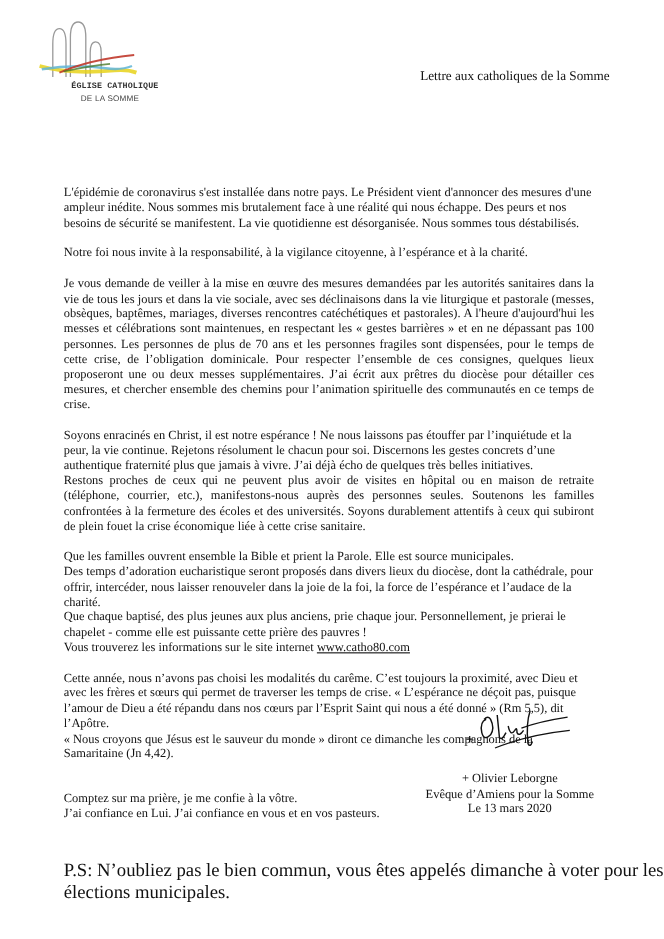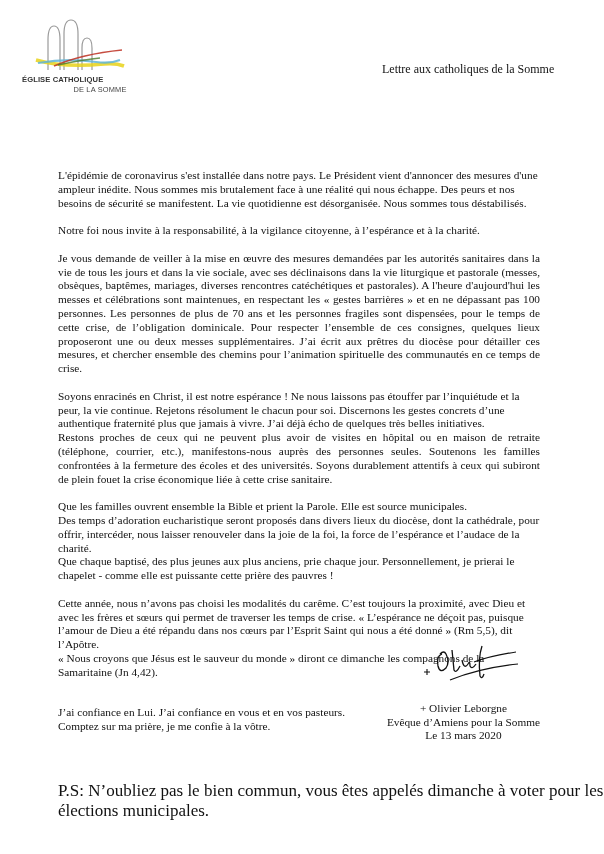--- a/index.html
+++ b/index.html
@@ -25,22 +25,22 @@
     .logo svg {
       position: absolute;
       left: 12px;
       top: 4px;
     }
     .logo-line1 {
       position: absolute;
       left: 0;
       top: 61px;
       width: 122px;
-      text-align: left;
-      font-family: Liberation Sans, sans-serif;
+      text-align: right;
+      font-family: Liberation Mono, monospace;
       font-size: 7.6px;
       font-weight: bold;
       color: #333;
       letter-spacing: 0.1px;
     }
     .logo-line2 {
       position: absolute;
       left: 17px;
       top: 71px;
       width: 122px;
@@ -123,28 +123,29 @@
   <p>Notre foi nous invite à la responsabilité, à la vigilance citoyenne, à l’espérance et à la charité.</p>
   <p class="justify">Je vous demande de veiller à la mise en œuvre des mesures demandées par les autorités sanitaires dans la vie de tous les jours et dans la vie sociale, avec ses déclinaisons dans la vie liturgique et pastorale (messes, obsèques, baptêmes, mariages, diverses rencontres catéchétiques et pastorales). A l'heure d'aujourd'hui les messes et célébrations sont maintenues, en respectant les « gestes barrières » et en ne dépassant pas 100 personnes. Les personnes de plus de 70 ans et les personnes fragiles sont dispensées, pour le temps de cette crise, de l’obligation dominicale. Pour respecter l’ensemble de ces consignes, quelques lieux proposeront une ou deux messes supplémentaires. J’ai écrit aux prêtres du diocèse pour détailler ces mesures, et chercher ensemble des chemins pour l’animation spirituelle des communautés en ce temps de crise.</p>
   <div style="margin-bottom:13.8px;">
     <div>Soyons enracinés en Christ, il est notre espérance ! Ne nous laissons pas étouffer par l’inquiétude et la peur, la vie continue.  Rejetons résolument le chacun pour soi. Discernons les gestes concrets d’une authentique fraternité plus que jamais à vivre. J’ai déjà écho de quelques très belles initiatives.</div>
     <div class="justify">Restons proches de ceux qui ne peuvent plus avoir de visites en hôpital ou en maison de retraite (téléphone, courrier, etc.), manifestons-nous auprès des personnes seules. Soutenons les familles confrontées à la fermeture des écoles et des universités. Soyons durablement attentifs à ceux qui subiront de plein fouet la crise économique liée à cette crise sanitaire.</div>
   </div>
   <div style="margin-bottom:13.8px;">
     <div>Que les familles ouvrent ensemble la Bible et prient la Parole. Elle est source municipales.</div>
     <div>Des temps d’adoration eucharistique seront proposés dans divers lieux du diocèse, dont la cathédrale, pour offrir, intercéder, nous laisser renouveler dans la joie de la foi, la force de l’espérance et l’audace de la charité.</div>
     <div>Que chaque baptisé, des plus jeunes aux plus anciens, prie chaque jour. Personnellement, je prierai le chapelet - comme elle est puissante cette prière des pauvres !</div>
+    <div><span>Vous trouverez les informations sur le site internet </span><a class="link">www.catho80.com</a></div>
   </div>
   <div style="margin-bottom:27px;">
     <div>Cette année, nous n’avons pas choisi les modalités du carême. C’est toujours la proximité, avec Dieu et avec les frères et sœurs qui permet de traverser les temps de crise. « L’espérance ne déçoit pas, puisque l’amour de Dieu a été répandu dans nos cœurs par l’Esprit Saint qui nous a été donné » (Rm 5,5), dit l’Apôtre.</div>
     <div>« Nous croyons que Jésus est le sauveur du monde » diront ce dimanche les compagnons de la Samaritaine (Jn 4,42).</div>
   </div>
   <div>
+    <div>Comptez sur ma prière, je me confie à la vôtre.</div>
     <div>J’ai confiance en Lui. J’ai confiance en vous et en vos pasteurs.</div>
-    <div>Comptez sur ma prière, je me confie à la vôtre.</div>
   </div>
 </div>
 
 <svg class="signature" viewBox="0 0 110 45">
   <path d="M4 32 L10 32 M7 29 L7 35" stroke="#111" stroke-width="1.1" fill="none"></path>
   <path d="M22 14 Q16 16 18 26 Q20 34 26 28 Q30 22 26 14 Q24 10 20 14" stroke="#111" stroke-width="1.3" fill="none"></path>
   <path d="M32 10 L34 30 Q36 34 40 26" stroke="#111" stroke-width="1.3" fill="none"></path>
   <path d="M42 20 Q44 30 48 24 Q50 20 50 26 Q52 30 56 24" stroke="#111" stroke-width="1.3" fill="none"></path>
   <path d="M62 6 Q58 18 60 36 Q62 40 64 34" stroke="#111" stroke-width="1.3" fill="none"></path>
   <path d="M54 22 Q70 16 96 12" stroke="#111" stroke-width="1.2" fill="none"></path>

